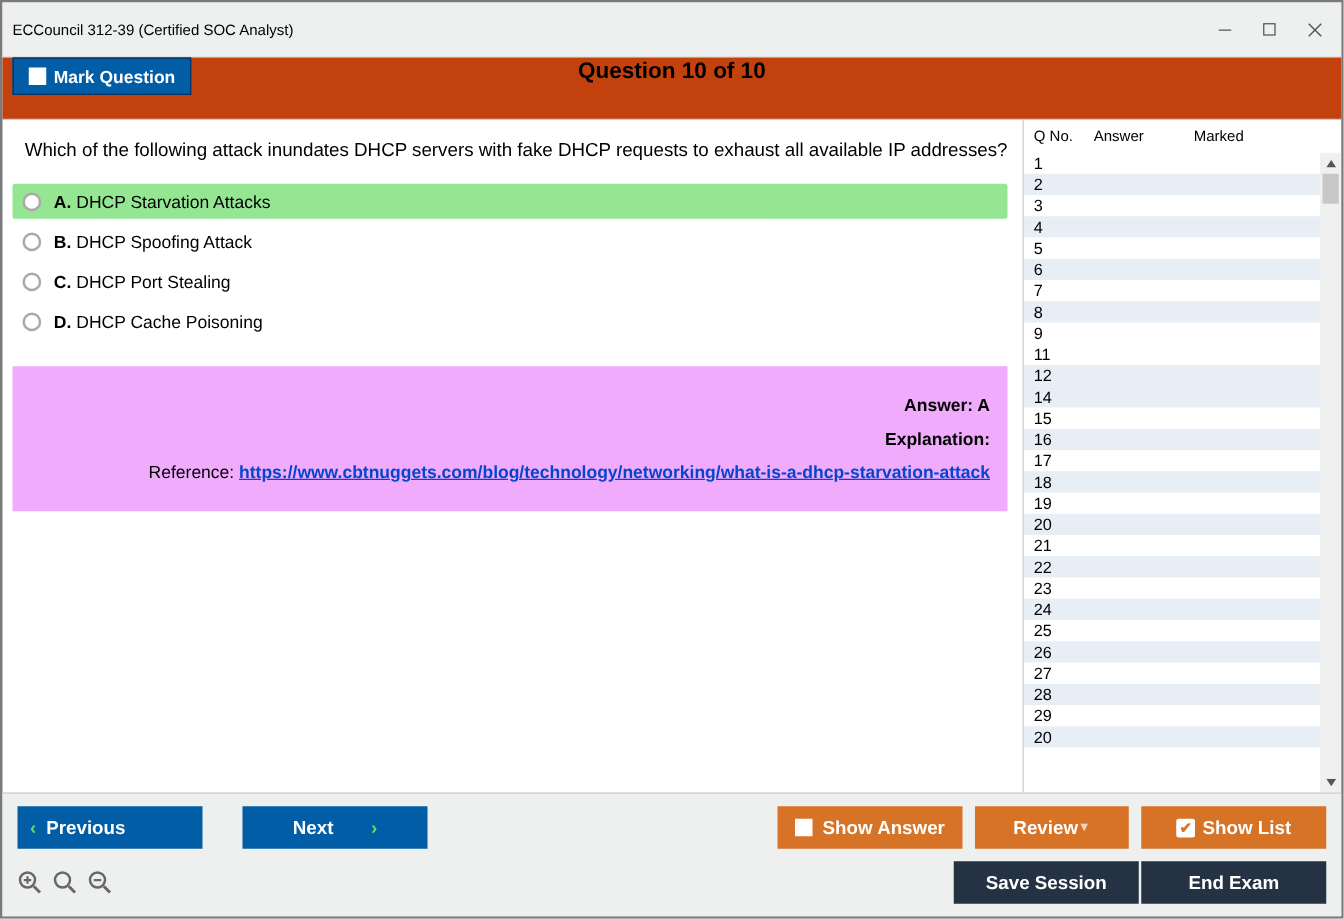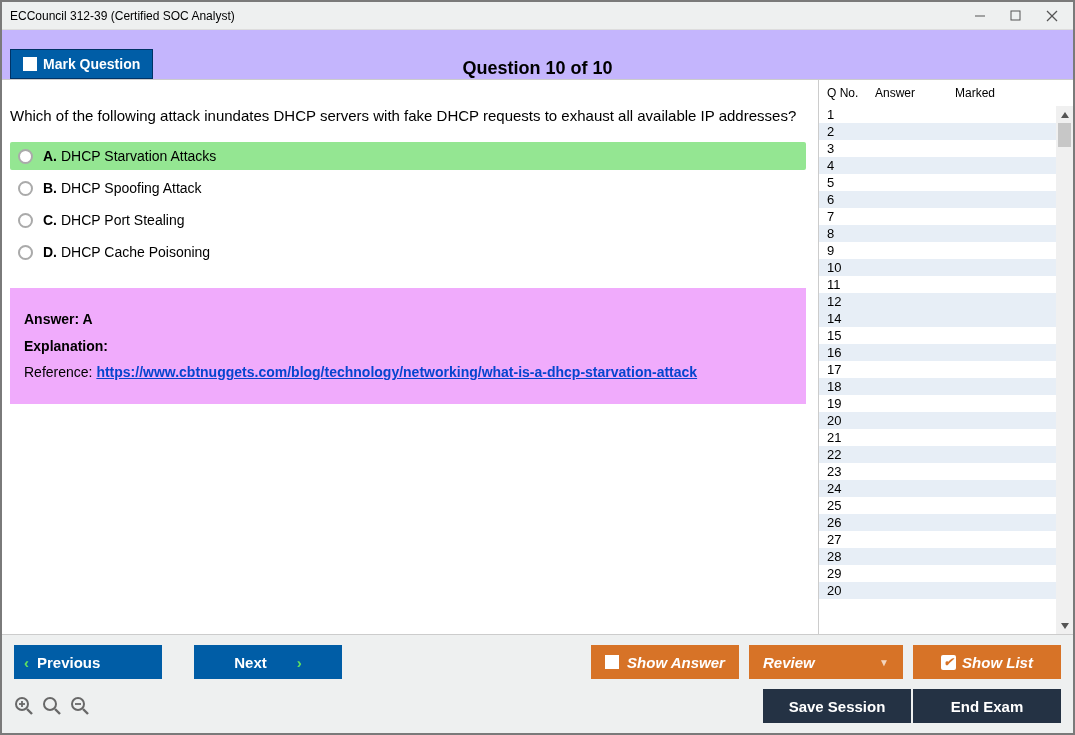--- a/index.html
+++ b/index.html
@@ -1,27 +1,27 @@
 <!DOCTYPE html>
 <html><head>
 <meta charset="utf-8">
 <style>
 * { box-sizing: border-box; margin: 0; padding: 0; }
 body { font-family: Arial, sans-serif; font-size: 13px; background: #fff; }
 .window { width: 1075px; height: 735px; border: 2px solid #7a7a7a; background: #fff; display: flex; flex-direction: column; }
-.titlebar { height: 28px; background: #eef0f0; display: flex; align-items: center; padding: 0 8px; border-bottom: 1px solid #ddd; }
+.titlebar { height: 44px; background: #eef0f0; display: flex; align-items: center; padding: 0 8px; border-bottom: 1px solid #ddd; }
 .titlebar-title { font-size: 12px; color: #000; flex: 1; }
 .win-controls { display: flex; gap: 22px; align-items: center; margin-right: 6px; }
 .win-ctrl { width: 14px; height: 14px; display: flex; align-items: center; justify-content: center; color: #666; cursor: pointer; }
-.headerbar { height: 50px; background: #c4b5fd; display: flex; align-items: flex-end; padding: 0 8px; position: relative; border-bottom: 1px solid #ccc; }
+.headerbar { height: 50px; background: #c2410c; display: flex; align-items: flex-start; padding: 0 8px; position: relative; border-bottom: 1px solid #ccc; }
 .mark-btn { background: #005da6; color: #fff; border: 1px solid #003366; height: 30px; padding: 0 12px; font-size: 14px; font-weight: bold; display: flex; align-items: center; gap: 6px; cursor: pointer; }
 .mark-box { width: 14px; height: 14px; background: #fff; display: inline-block; }
 .q-title { position: absolute; left: 50%; transform: translateX(-50%); font-size: 18px; font-weight: bold; color: #000; }
 .content { flex: 1; display: flex; overflow: hidden; }
-.main-area { flex: 1; padding: 21px 12px 10px 8px; overflow-y: auto; }
+.main-area { flex: 1; padding: 10px 12px 10px 8px; overflow-y: auto; text-align: right; }
 .q-text { font-size: 15px; margin: 6px 0 18px; }
 .option { display: flex; align-items: center; padding: 6px 8px; margin-bottom: 4px; font-size: 14px; border-radius: 2px; }
 .option.correct { background: #94e692; }
 .radio { width: 15px; height: 15px; border: 2px solid #aaa; border-radius: 50%; margin-right: 10px; background: #fff; flex-shrink: 0; cursor: pointer; }
 .option b { margin-right: 4px; }
 .explanation { background: #f0abfc; padding: 18px 14px; margin-top: 22px; line-height: 1.9; font-size: 14px; }
 .explanation a { color: #0645ce; text-decoration: underline; font-weight: bold; }
 .sidebar { width: 255px; border-left: 1px solid #ccc; display: flex; flex-direction: column; background: #fff; }
 .side-head { display: flex; font-size: 12px; padding: 6px 4px 6px 8px; }
 .side-head .qno { width: 48px; }
@@ -33,29 +33,29 @@
 .row.alt { background: #e7eef6; }
 .scrollbar { width: 17px; background: #f0f0f0; display: flex; flex-direction: column; }
 .scrollbar .arrow { height: 17px; display: flex; align-items: center; justify-content: center; font-size: 8px; color: #555; cursor: pointer; }
 .scrollbar .track { flex: 1; position: relative; }
 .scrollbar .thumb { position: absolute; top: 0; left: 2px; right: 2px; height: 24px; background: #c7c7c7; cursor: pointer; }
 .footer { background: #eef0f0; border-top: 1px solid #ccc; padding: 10px 12px; }
 .footer-row1 { display: flex; align-items: center; margin-bottom: 10px; gap: 10px; }
 .spacer { flex: 1; }
 .btn { height: 34px; border: none; color: #fff; font-size: 15px; font-weight: bold; display: flex; align-items: center; justify-content: center; cursor: pointer; }
 .blue { background: #005da6; }
-.orange { background: #d77327; font-style: italic; }
+.orange { background: #d77327; }
 .darknavy { background: #243244; }
 .prev-btn { width: 148px; gap: 8px; padding-left: 10px; justify-content: flex-start; }
 .prev-btn .chev { color: #5fe05f; font-weight: bold; }
 .next-btn { width: 148px; gap: 30px; justify-content: center; margin-left: 22px; }
 .next-btn .chev { color: #5fe05f; font-weight: bold; }
 .showans-btn { width: 148px; gap: 8px; }
 .chk-box { width: 14px; height: 14px; background: #fff; display: inline-block; }
-.review-btn { width: 154px; justify-content: space-between; padding: 0 14px; }
+.review-btn { width: 123px; justify-content: center; padding: 0 14px; }
 .review-btn .chev-dn { font-size: 10px; opacity: 0.7; }
 .showlist-btn { width: 148px; gap: 6px; }
 .chk-on { width: 15px; height: 15px; background: #fff; border-radius: 2px; display: flex; align-items: center; justify-content: center; color: #d77327; font-size: 12px; font-weight: bold; }
 .footer-row2 { display: flex; align-items: center; gap: 2px; }
 .zoom { display: flex; gap: 8px; color: #686868; }
 .zicon { width: 20px; height: 20px; cursor: pointer; }
 .save-btn, .end-btn { width: 148px; }
 </style>
 </head>
 <body>
@@ -136,21 +136,20 @@
         <div class="rows" id="siderows">
             <div class="row">1</div>
             <div class="row alt">2</div>
             <div class="row">3</div>
             <div class="row alt">4</div>
             <div class="row">5</div>
             <div class="row alt">6</div>
             <div class="row">7</div>
             <div class="row alt">8</div>
             <div class="row">9</div>
-            <div class="row alt">10</div>
             <div class="row">11</div>
             <div class="row alt">12</div>
             <div class="row alt">14</div>
             <div class="row">15</div>
             <div class="row alt">16</div>
             <div class="row">17</div>
             <div class="row alt">18</div>
             <div class="row">19</div>
             <div class="row alt">20</div>
             <div class="row">21</div>

